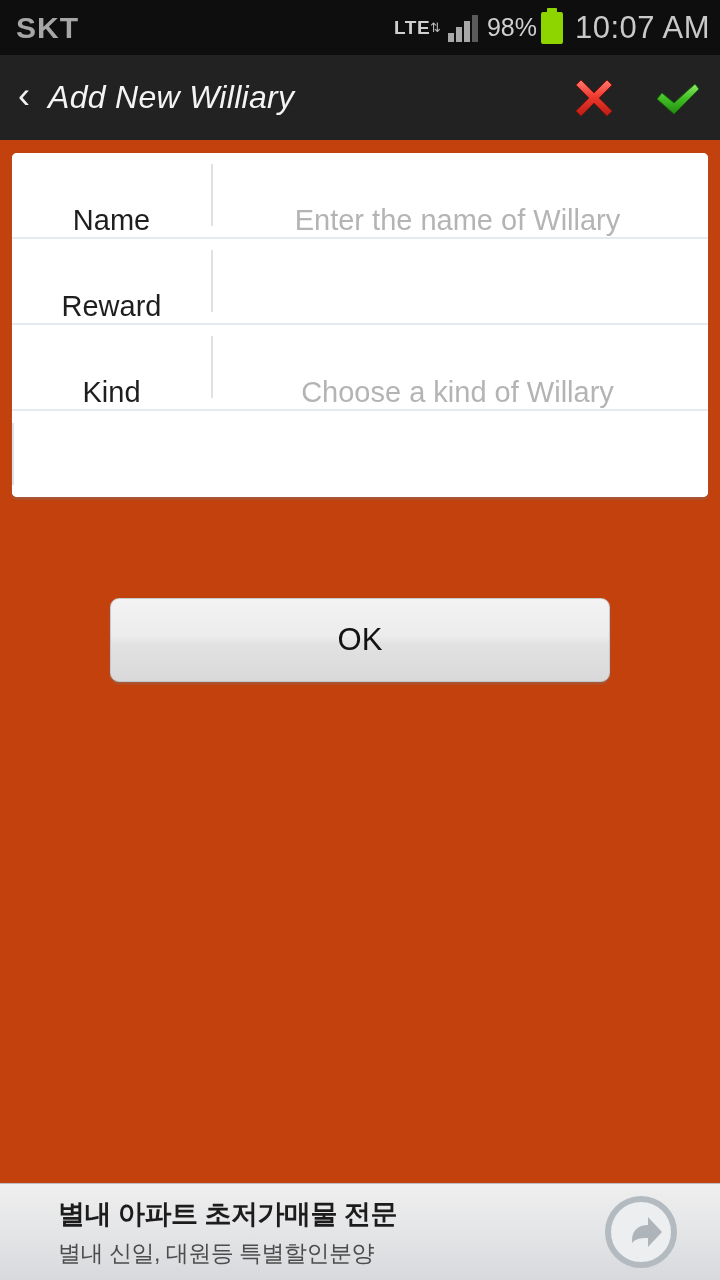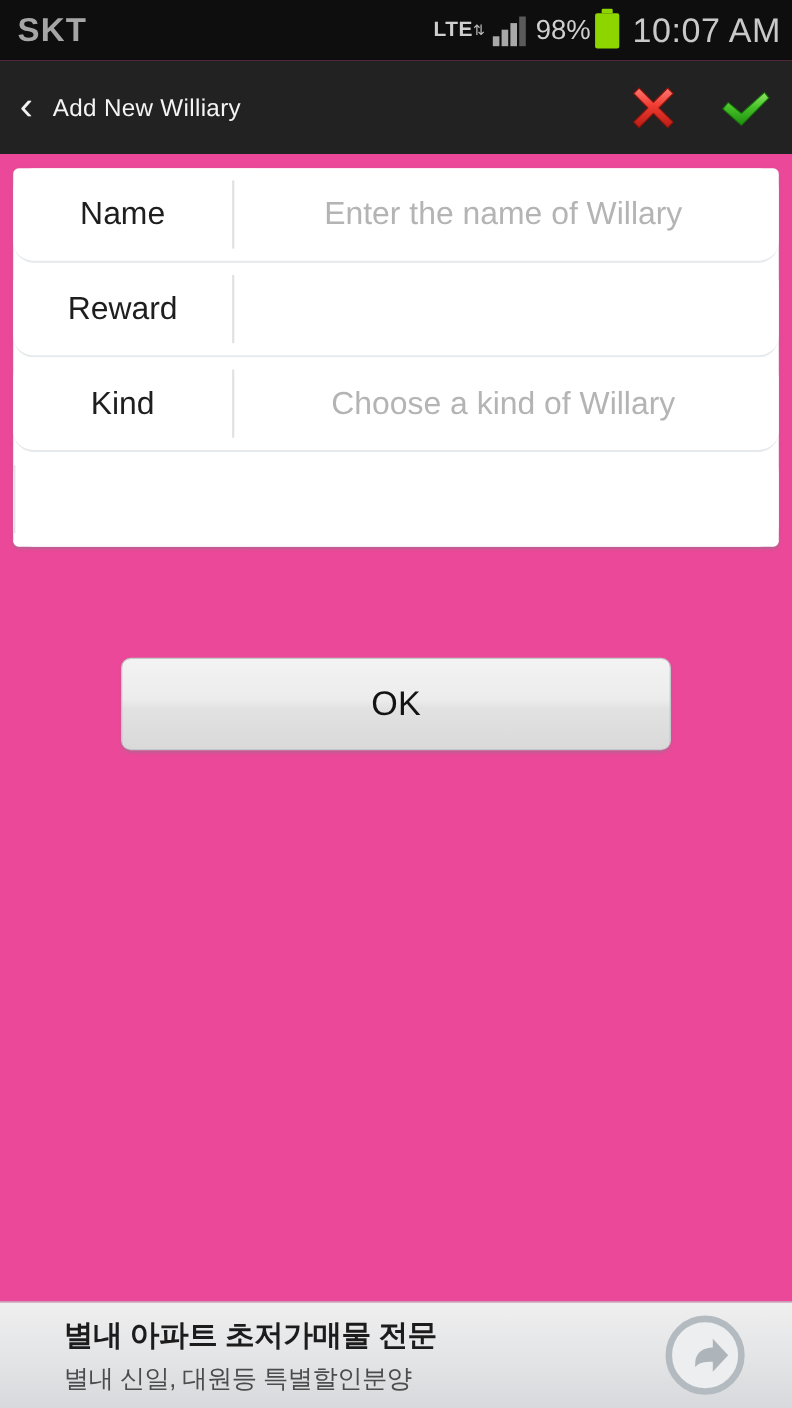--- a/index.html
+++ b/index.html
@@ -5,21 +5,21 @@
   * { margin:0; padding:0; box-sizing:border-box; }
   html, body {
     width:720px; height:1280px;
     font-family:"Liberation Sans", sans-serif;
     background:#c9d0d2;
     overflow:hidden;
   }
   #app {
     position:relative;
     width:720px; height:1280px;
-    background:#ec4899;
+    background:#c2410c;
   }
 
   
   .statusbar {
     position:absolute; top:0; left:0;
     width:720px; height:55px;
     background:#0e0e0e;
     display:flex; align-items:center;
   }
   .carrier {
@@ -81,46 +81,46 @@
     background:#222222;
     display:flex; align-items:center;
   }
   .back-chevron {
     width:48px; height:85px;
     display:flex; align-items:center; justify-content:center;
     color:#f2f2f2; font-size:36px; font-weight:300;
     padding-bottom:4px;
   }
   .title {
-    color:#f4f4f4; font-size:22px; font-weight:400;
+    color:#f4f4f4; font-size:32px; font-weight:400;
     letter-spacing:0.3px;
+    font-style:italic;
   }
   .titlebar-actions {
     margin-left:auto; display:flex; align-items:center;
   }
   .icon-btn {
     width:84px; height:85px;
     display:flex; align-items:center; justify-content:center;
   }
 
   
   .card {
     position:absolute; top:153px; left:12px;
     width:696px;
     background:#ffffff;
     border-radius:5px;
     box-shadow:0 2px 3px rgba(120,130,138,0.45);
     overflow:hidden;
   }
   .row {
-    display:flex; align-items:center;
+    display:flex; align-items:flex-end;
     height:86px;
     background:#ffffff;
     border-bottom:2px solid #e7eaec;
-    border-radius:19px;
   }
   .row:last-child { border-bottom:none; }
   .row-label {
     width:199px;
     display:flex; align-items:center; justify-content:center;
     color:#1e1e1e; font-size:29px; font-weight:400;
   }
   .row-sep {
     width:2px; align-self:center;
     height:62px; background:#dfe2e4;

